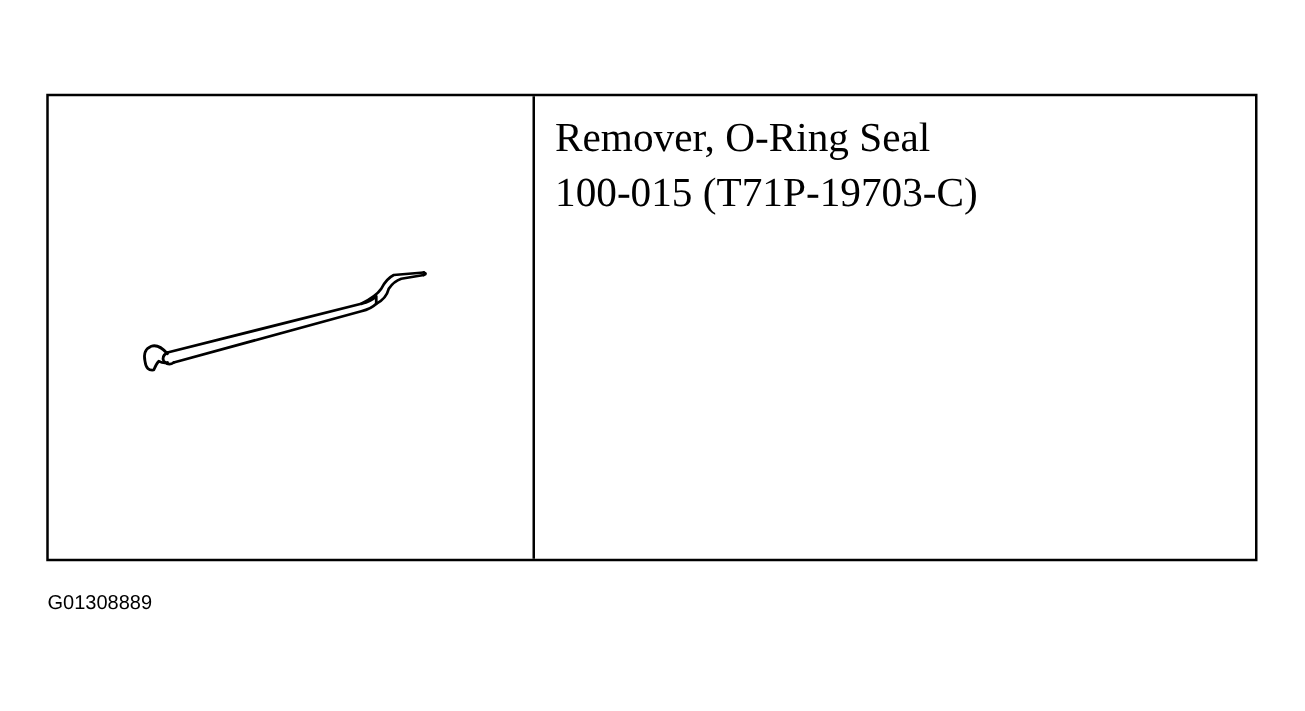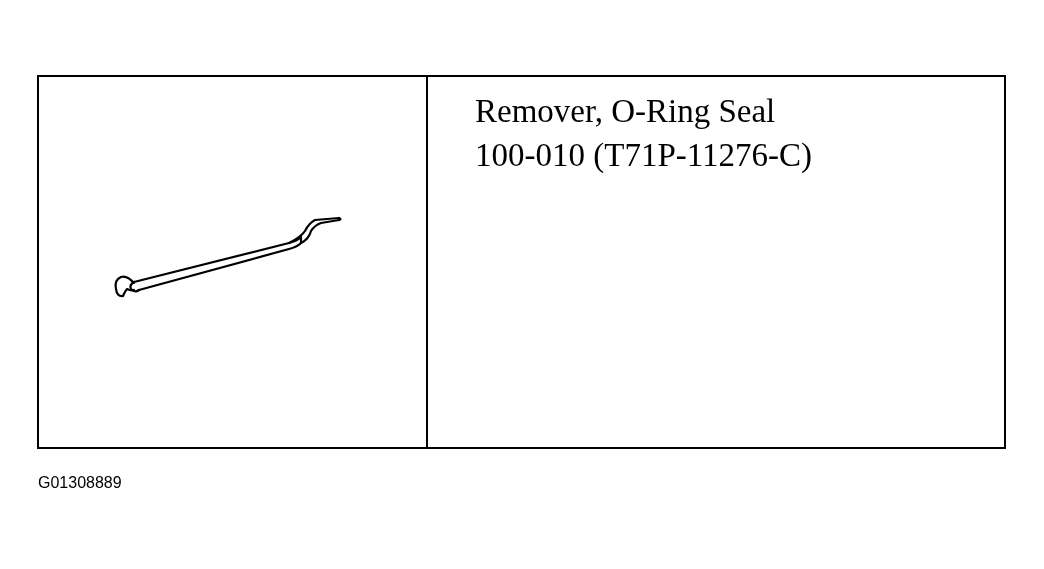--- a/index.html
+++ b/index.html
@@ -11,21 +11,21 @@
     }
     .divider {
       position: absolute; left: 387px; top: 0; width: 2px; height: 100%; background: #000;
     }
     .illus { position: absolute; left: 0; top: 0; width: 387px; height: 370px; }
     .caption {
       position: absolute; left: 405px; top: 12px;
       font-family: "Liberation Serif", "DejaVu Serif", serif;
       font-size: 33px; line-height: 44px; color: #000;
     }
-    .caption div { white-space: nowrap; margin-left: 31px; }
+    .caption div { white-space: nowrap; }
     .figid {
       position: absolute; left: 38px; top: 474px;
       font-family: "Liberation Sans", "DejaVu Sans", sans-serif;
       font-size: 16px; color: #000;
     }
   </style>
 </head>
 <body>
 
 <div class="frame">
@@ -40,17 +40,17 @@
 
         <path d="M 250 166 Q 262 160 266 154 Q 270 146 276 143 L 300 141"></path>
         <path d="M 262 166 Q 270 162 272 154 Q 276 148 282 146 L 300 143"></path>
         <path d="M 300 141 Q 303 142 300 143"></path>
       </g>
     </svg>
   </div>
   <div class="divider"></div>
   <div class="caption">
     <div>Remover, O-Ring Seal</div>
-    <div>100-010 (T71P-11276-C)</div>
+    <div>100-015 (T71P-19703-C)</div>
   </div>
 </div>
 
 <div class="figid">G01308889</div>
 
 </body></html>

